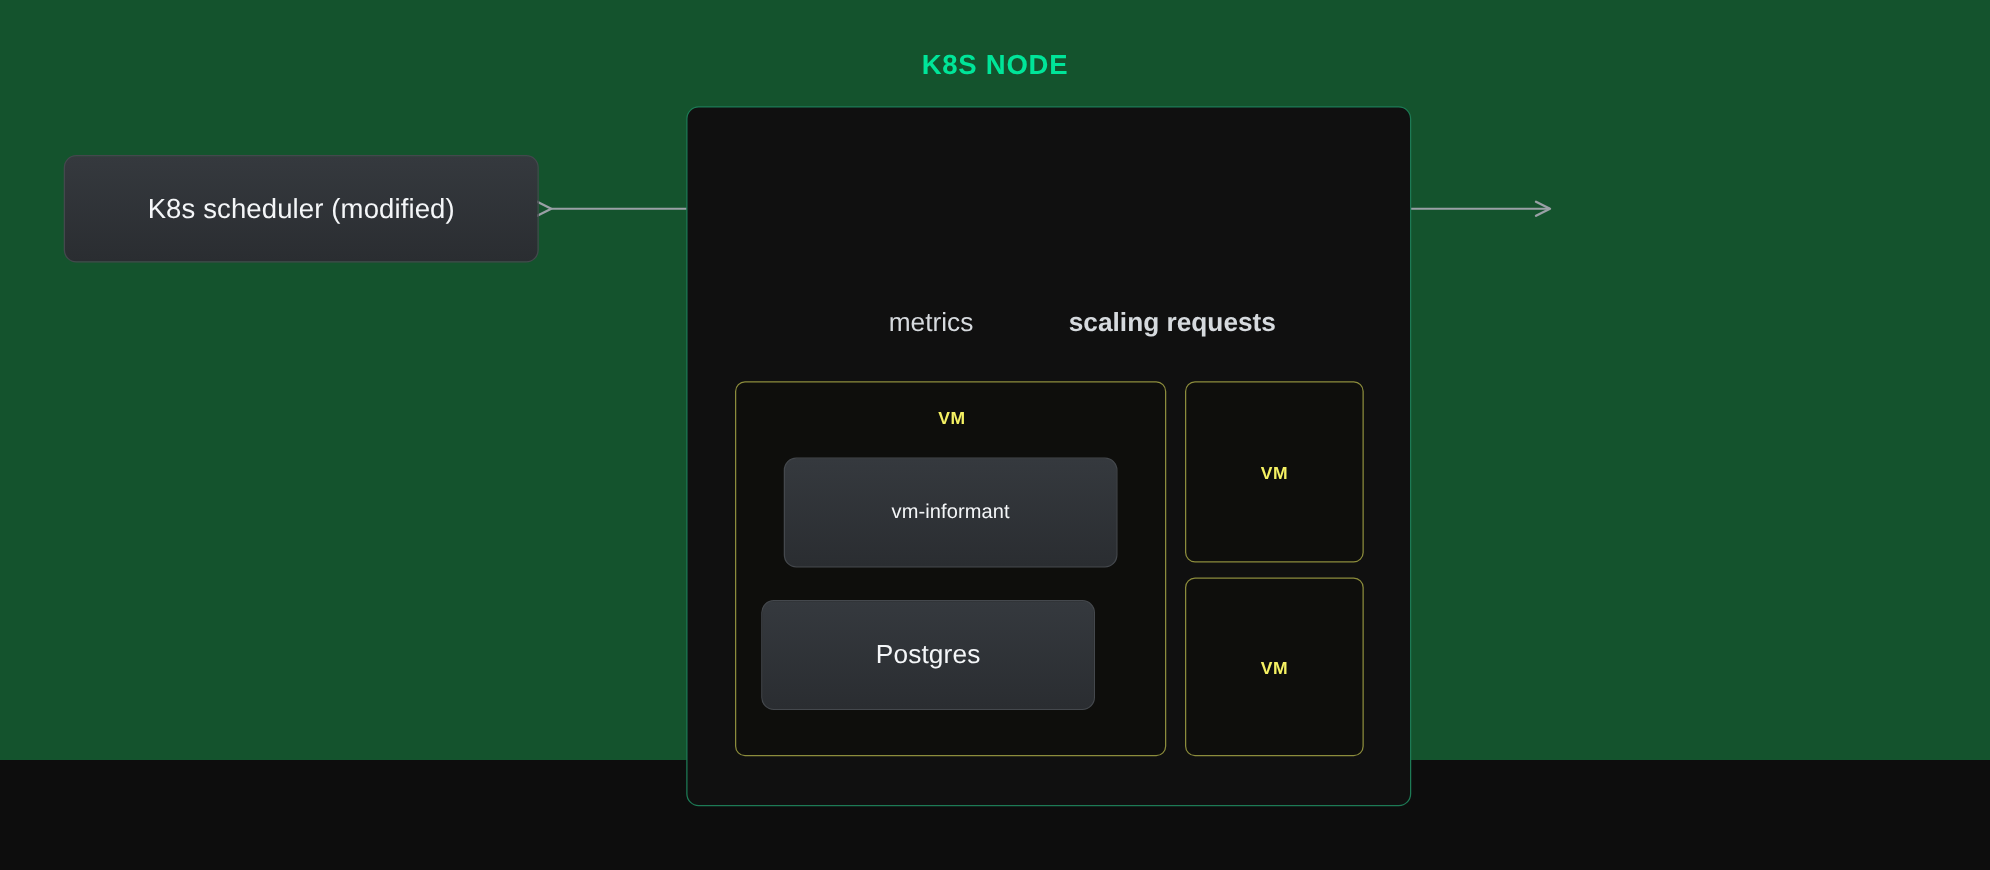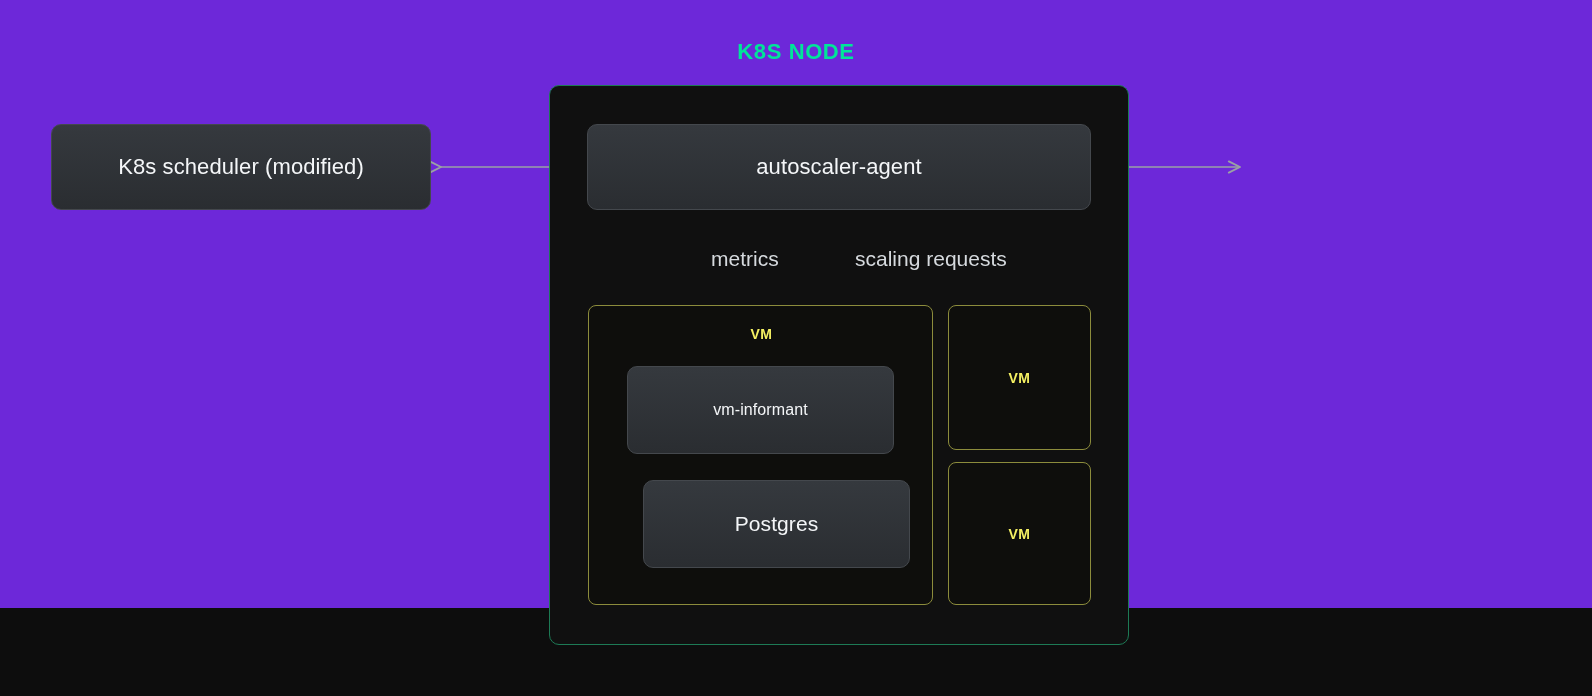--- a/index.html
+++ b/index.html
@@ -11,21 +11,21 @@
     width: 1592px;
     height: 696px;
     overflow: hidden;
     font-family: "Liberation Sans", sans-serif;
     -webkit-font-smoothing: antialiased;
   }
   #stage {
     position: relative;
     width: 1592px;
     height: 608px;
-    background: #6d28d9;
+    background: #14532d;
   }
 
   
   .node-title {
     position: absolute;
     left: 0;
     top: 39px;
     width: 1592px;
     text-align: center;
     font-size: 22px;
@@ -84,21 +84,21 @@
     height: 86px;
   }
   .box-informant {
     left: 627px;
     top: 366px;
     width: 267px;
     height: 88px;
     font-size: 16px;
   }
   .box-postgres {
-    left: 643px;
+    left: 609px;
     top: 480px;
     width: 267px;
     height: 88px;
     font-size: 21px;
   }
 
   
   .vm-box {
     position: absolute;
     box-sizing: border-box;
@@ -150,21 +150,21 @@
   }
 
   
   .arrow-label {
     position: absolute;
     color: #d6dade;
     font-size: 21px;
     white-space: nowrap;
   }
   .label-metrics { left: 691px; top: 247px; margin-left: 20px; }
-  .label-scaling { left: 855px; top: 247px; }
+  .label-scaling { left: 855px; top: 247px; font-weight: bold; }
 
   
   #connectors {
     position: absolute;
     left: 0;
     top: 0;
     width: 1592px;
     height: 696px;
     pointer-events: none;
   }
@@ -201,23 +201,20 @@
     <line x1="843" y1="358" x2="843" y2="221" stroke="#9aa0a6" stroke-width="1.6" marker-start="url(#arrow-down)" marker-end="url(#arrow-up)"></line>
   </svg>
 
   <div class="k8s-node"></div>
 
   <div class="comp-box box-scheduler">
     <span>K8s scheduler (modified)</span>
   </div>
 
 
-  <div class="comp-box box-agent">
-    <span>autoscaler-agent</span>
-  </div>
 
   <div class="vm-box vm-main">
     <div class="vm-label vm-label-main">VM</div>
   </div>
 
   <div class="comp-box box-informant">
     <span>vm-informant</span>
   </div>
 
   <div class="comp-box box-postgres">

